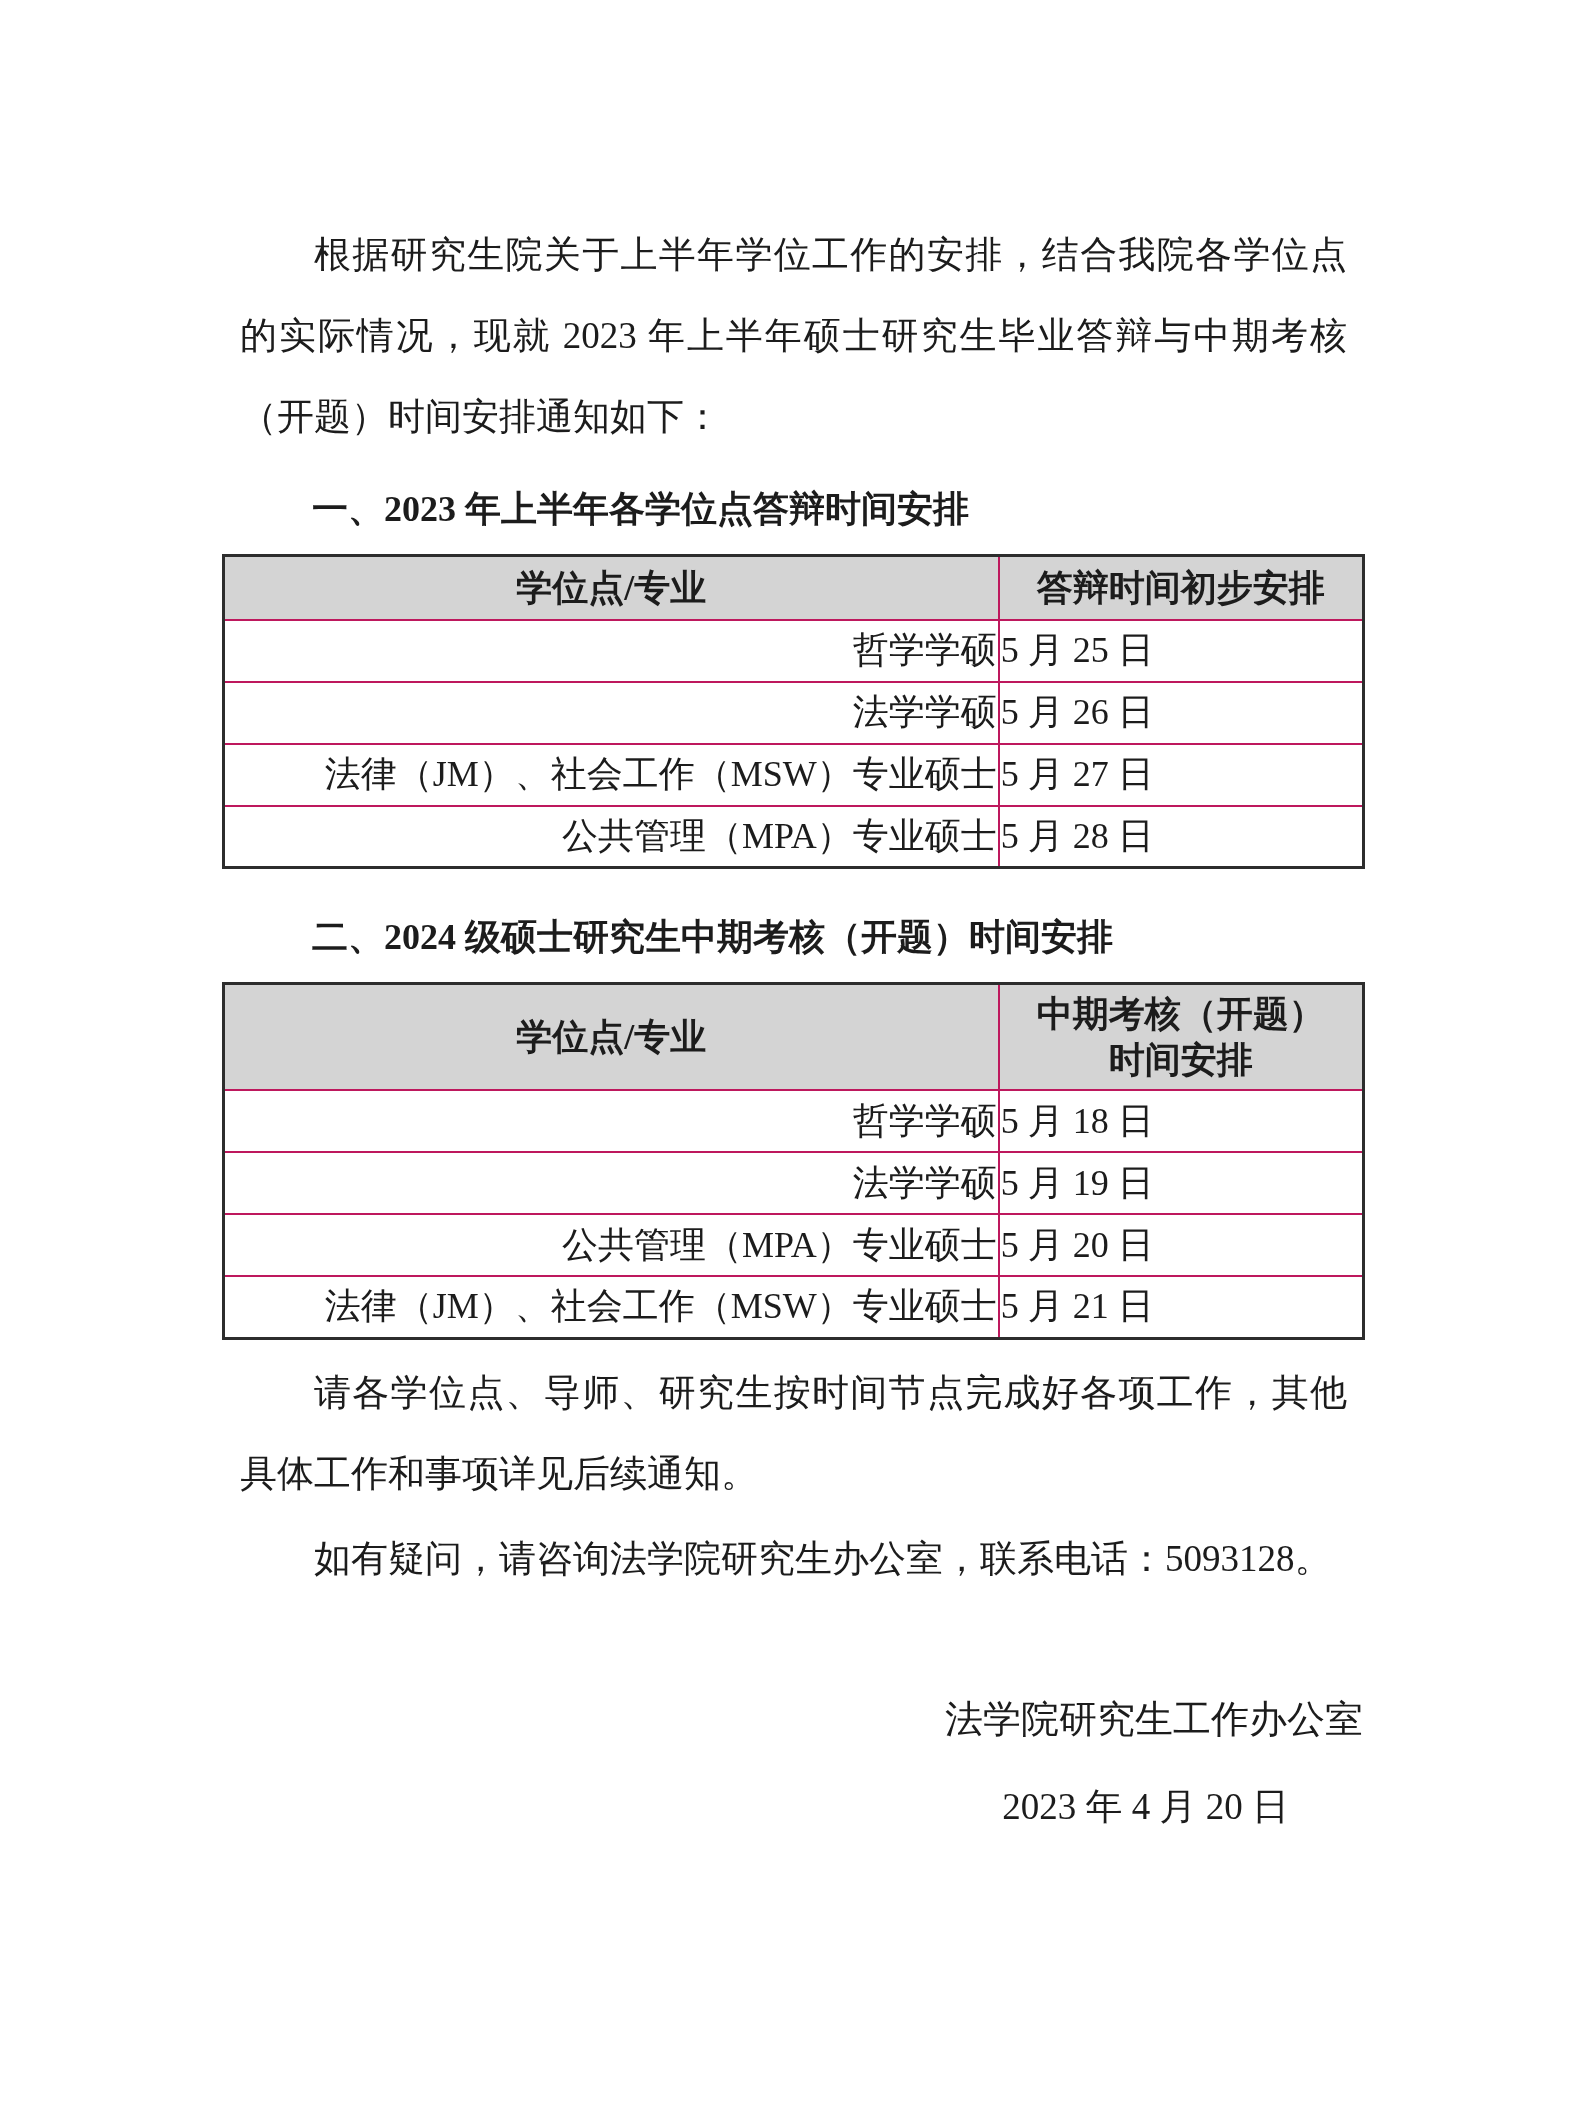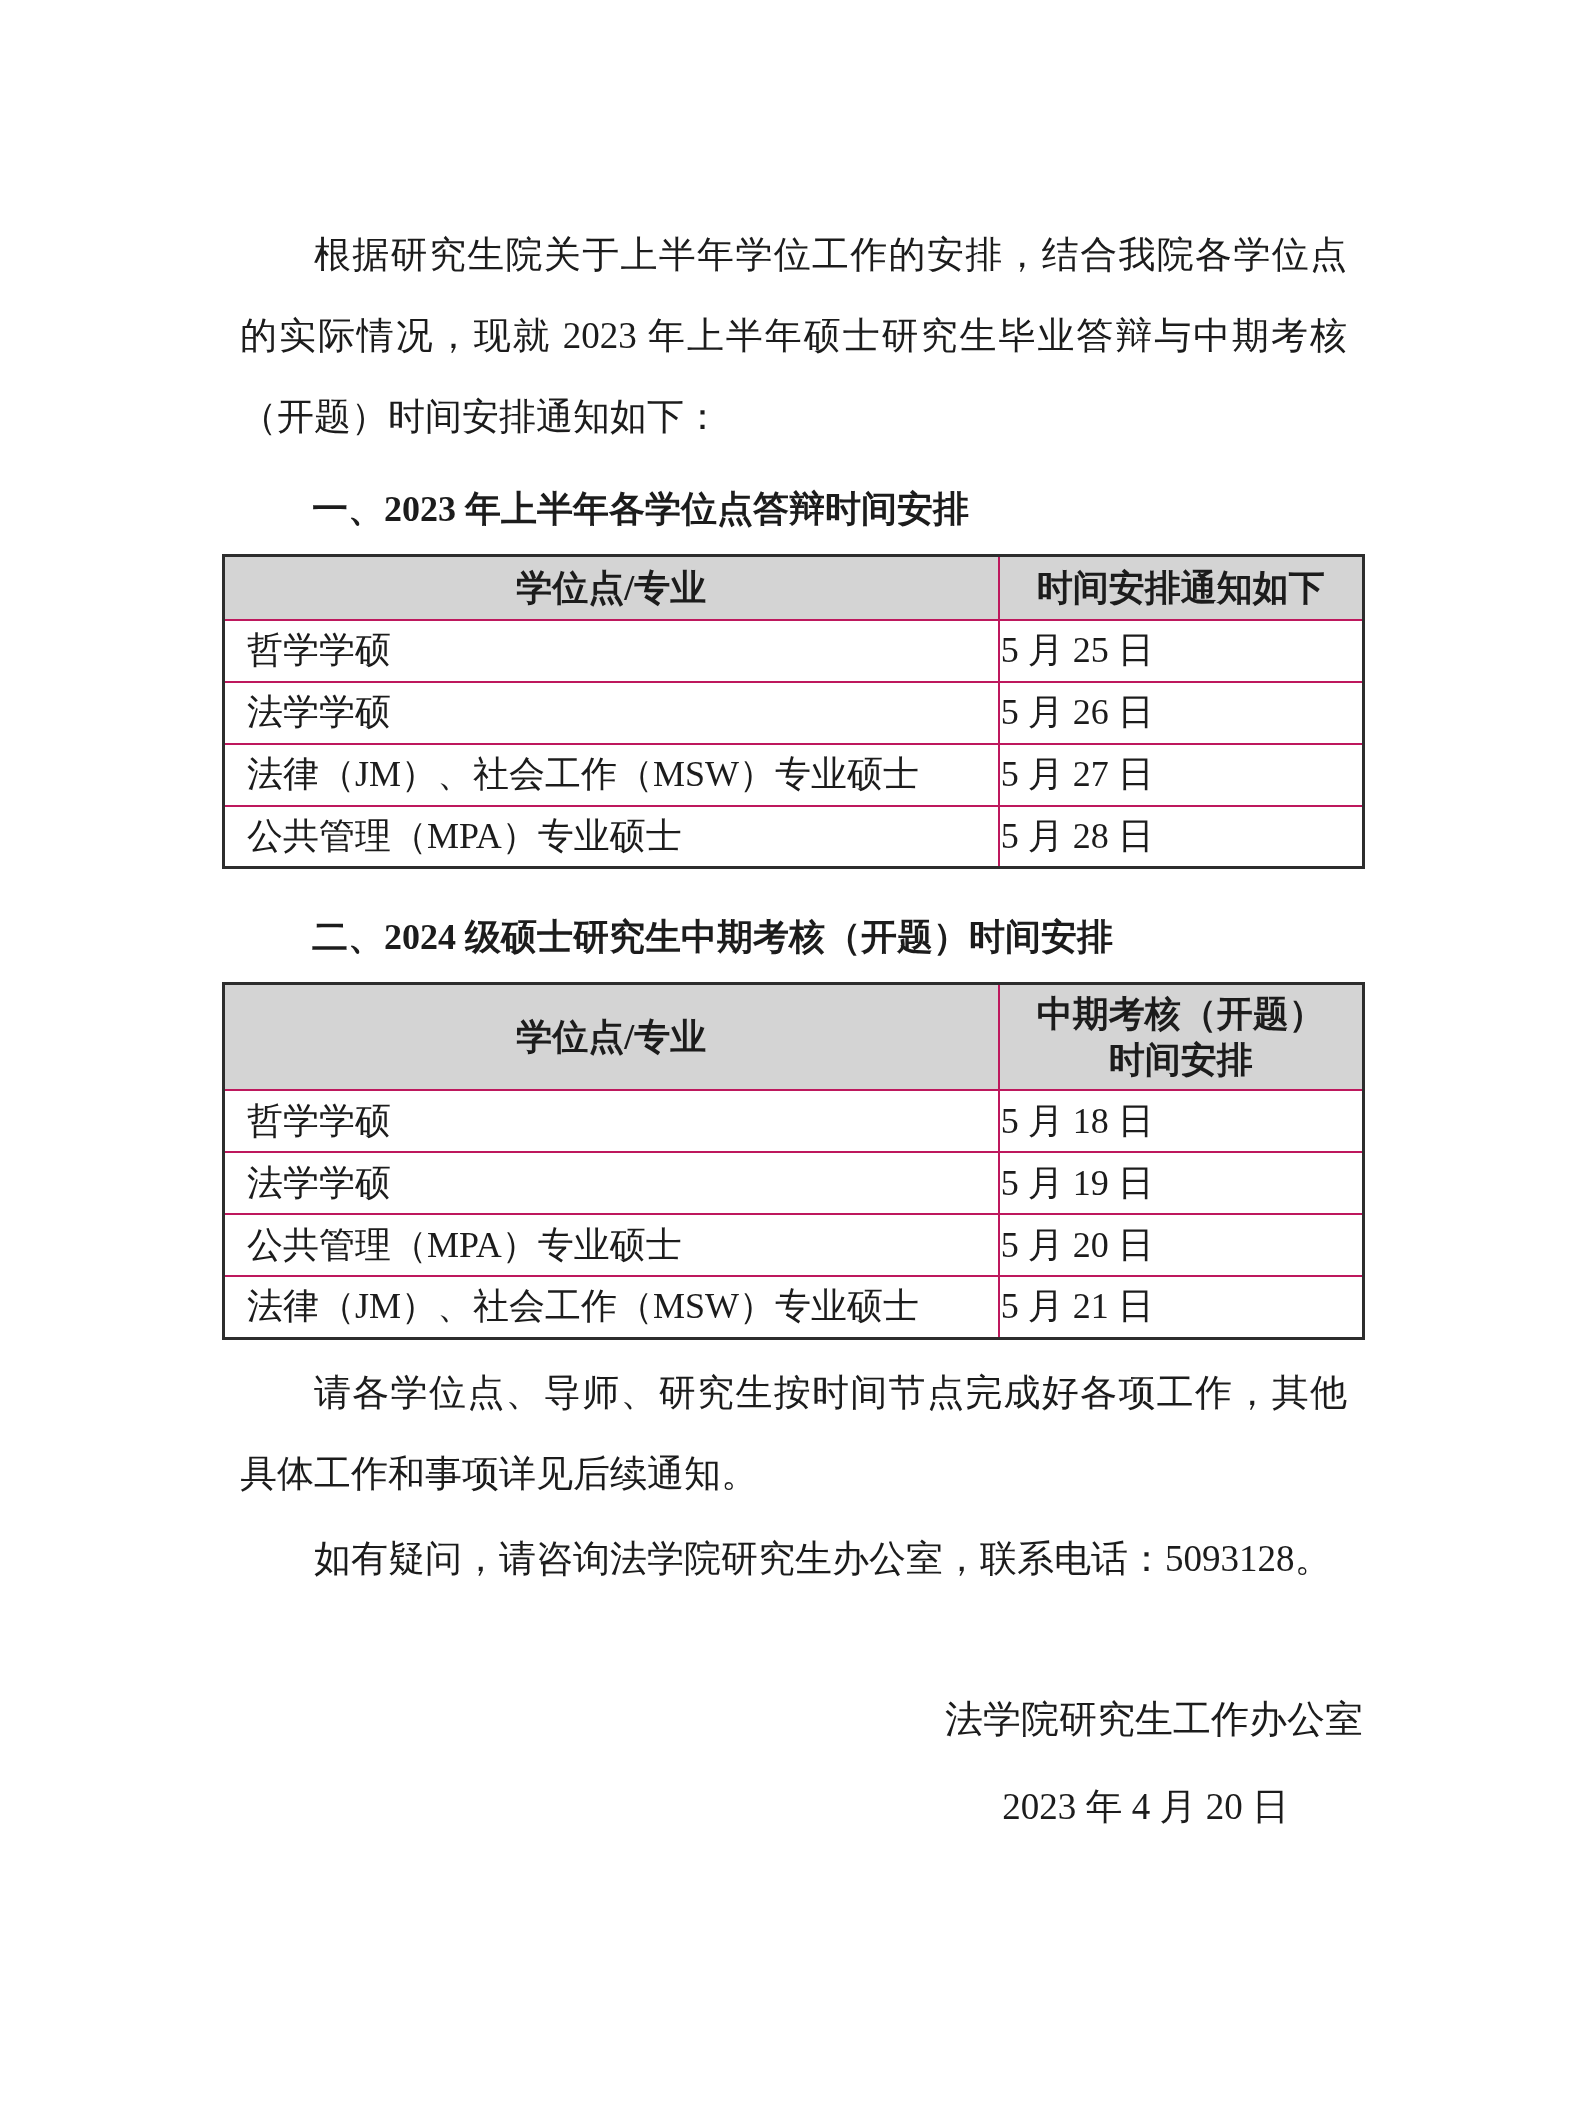--- a/index.html
+++ b/index.html
@@ -28,21 +28,21 @@
     margin-top:5px;font-size:36px;border:3px solid #2d2d2d;
   }
   .schedule-table th,.schedule-table td{
     border:2px solid #be185d;vertical-align:middle;box-sizing:border-box;
   }
   .schedule-table th{
     background:#d4d4d4;font-weight:bold;text-align:center;
     height:64px;line-height:46px;padding:6px 4px;
   }
   .schedule-table td{height:62px;}
-  .schedule-table td.degree{ text-align:left;padding-left:22px;}
+  .schedule-table td.degree{ text-align:right;padding-left:22px;}
   .schedule-table td.date{ text-align:left;}
   .th-line{display:block;}
   .closing{margin-top:12px;}
   .contact{margin-top:4px;}
   .signature{
     margin-top:80px;font-size:38px;line-height:80px;
     text-align:right;padding-right:2px;
   }
   .signature-date{
     margin-top:8px;font-size:37px;line-height:80px;
@@ -60,21 +60,21 @@
   <h2 class="section-heading">一、2023 年上半年各学位点答辩时间安排</h2>
 
   <table class="schedule-table">
     <colgroup>
         <col style="width:68%">
         <col style="width:32%">
       </colgroup>
     <thead>
       <tr>
         <th>学位点/专业</th>
-        <th>时间安排通知如下</th>
+        <th>答辩时间初步安排</th>
       </tr>
     </thead>
     <tbody>
       <tr>
         <td class="degree">哲学学硕</td>
         <td class="date">5 月 25 日</td>
       </tr>
       <tr>
         <td class="degree">法学学硕</td>
         <td class="date">5 月 26 日</td>

